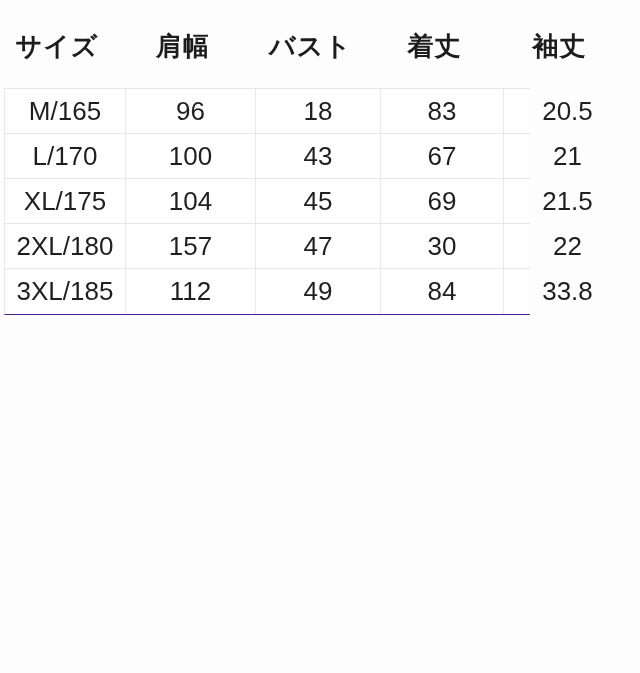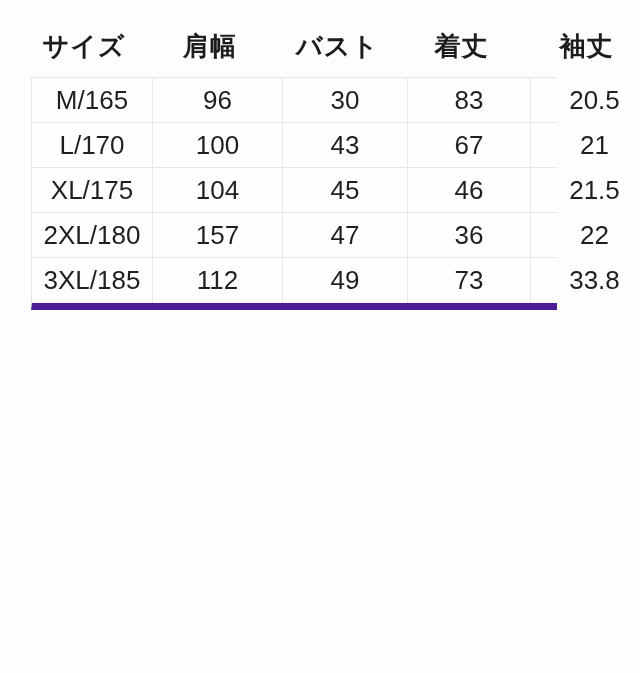--- a/index.html
+++ b/index.html
@@ -6,21 +6,21 @@
   body {
     width: 640px;
     height: 673px;
     background: #fdfdfd;
     position: relative;
     overflow: hidden;
     font-family: "Liberation Sans", sans-serif;
   }
   .chart {
     position: absolute;
-    left: 31px;
+    left: 4px;
     top: 18px;
     width: 526px;
   }
   .header-row {
     display: grid;
     grid-template-columns: 122px 130px 125px 123px 127px;
     height: 56px;
     align-items: center;
     position: relative;
     left: -8px;
@@ -28,24 +28,24 @@
   .hcell {
     text-align: center;
     font-family: "DejaVu Serif", "Liberation Serif", serif;
     font-weight: 700;
     font-size: 26px;
     color: #1c1c1c;
     letter-spacing: 1px;
     white-space: nowrap;
   }
   .tbody {
-    margin-top: 3px;
+    margin-top: 14px;
     border-top: 1px solid #e6e6e6;
     border-left: 1px solid #e6e6e6;
-    border-bottom: 7px solid #4c1d95;
+    border-bottom: 1px solid #4c1d95;
     background: #fefefe;
     box-sizing: border-box;
   }
   .trow {
     display: grid;
     grid-template-columns: 121px 130px 125px 123px 127px;
     height: 45px;
     box-sizing: border-box;
     border-bottom: 1px solid #e6e6e6;
   }
@@ -74,51 +74,51 @@
     <div class="hcell">バスト</div>
     <div class="hcell">着丈</div>
     <div class="hcell">袖丈</div>
   </div>
 
   <div class="tbody">
 
     <div class="trow">
       <div class="tcell">M/165</div>
       <div class="tcell">96</div>
-      <div class="tcell">30</div>
+      <div class="tcell">18</div>
       <div class="tcell">83</div>
       <div class="tcell">20.5</div>
     </div>
 
     <div class="trow">
       <div class="tcell">L/170</div>
       <div class="tcell">100</div>
       <div class="tcell">43</div>
       <div class="tcell">67</div>
       <div class="tcell">21</div>
     </div>
 
     <div class="trow">
       <div class="tcell">XL/175</div>
       <div class="tcell">104</div>
       <div class="tcell">45</div>
-      <div class="tcell">46</div>
+      <div class="tcell">69</div>
       <div class="tcell">21.5</div>
     </div>
 
     <div class="trow">
       <div class="tcell">2XL/180</div>
       <div class="tcell">157</div>
       <div class="tcell">47</div>
-      <div class="tcell">36</div>
+      <div class="tcell">30</div>
       <div class="tcell">22</div>
     </div>
 
     <div class="trow">
       <div class="tcell">3XL/185</div>
       <div class="tcell">112</div>
       <div class="tcell">49</div>
-      <div class="tcell">73</div>
+      <div class="tcell">84</div>
       <div class="tcell">33.8</div>
     </div>
 
   </div>
 </div>
 
 </body></html>

